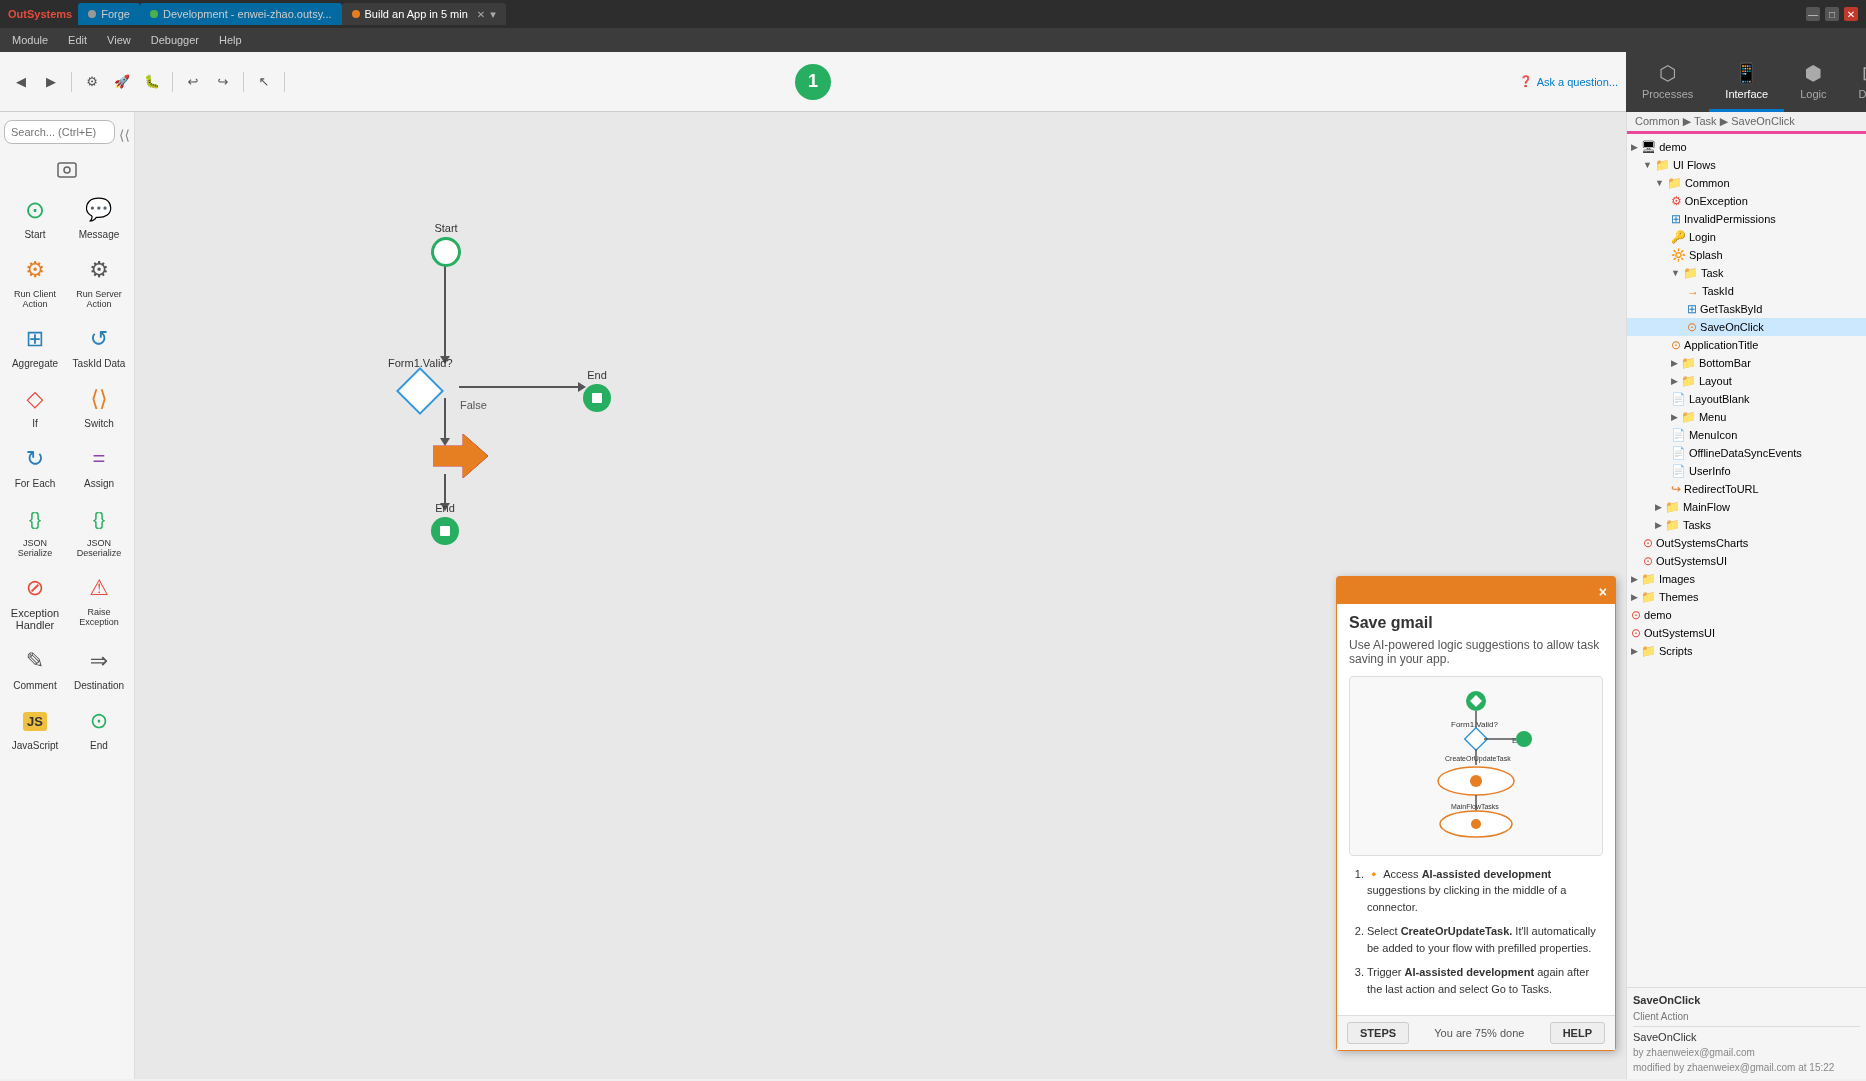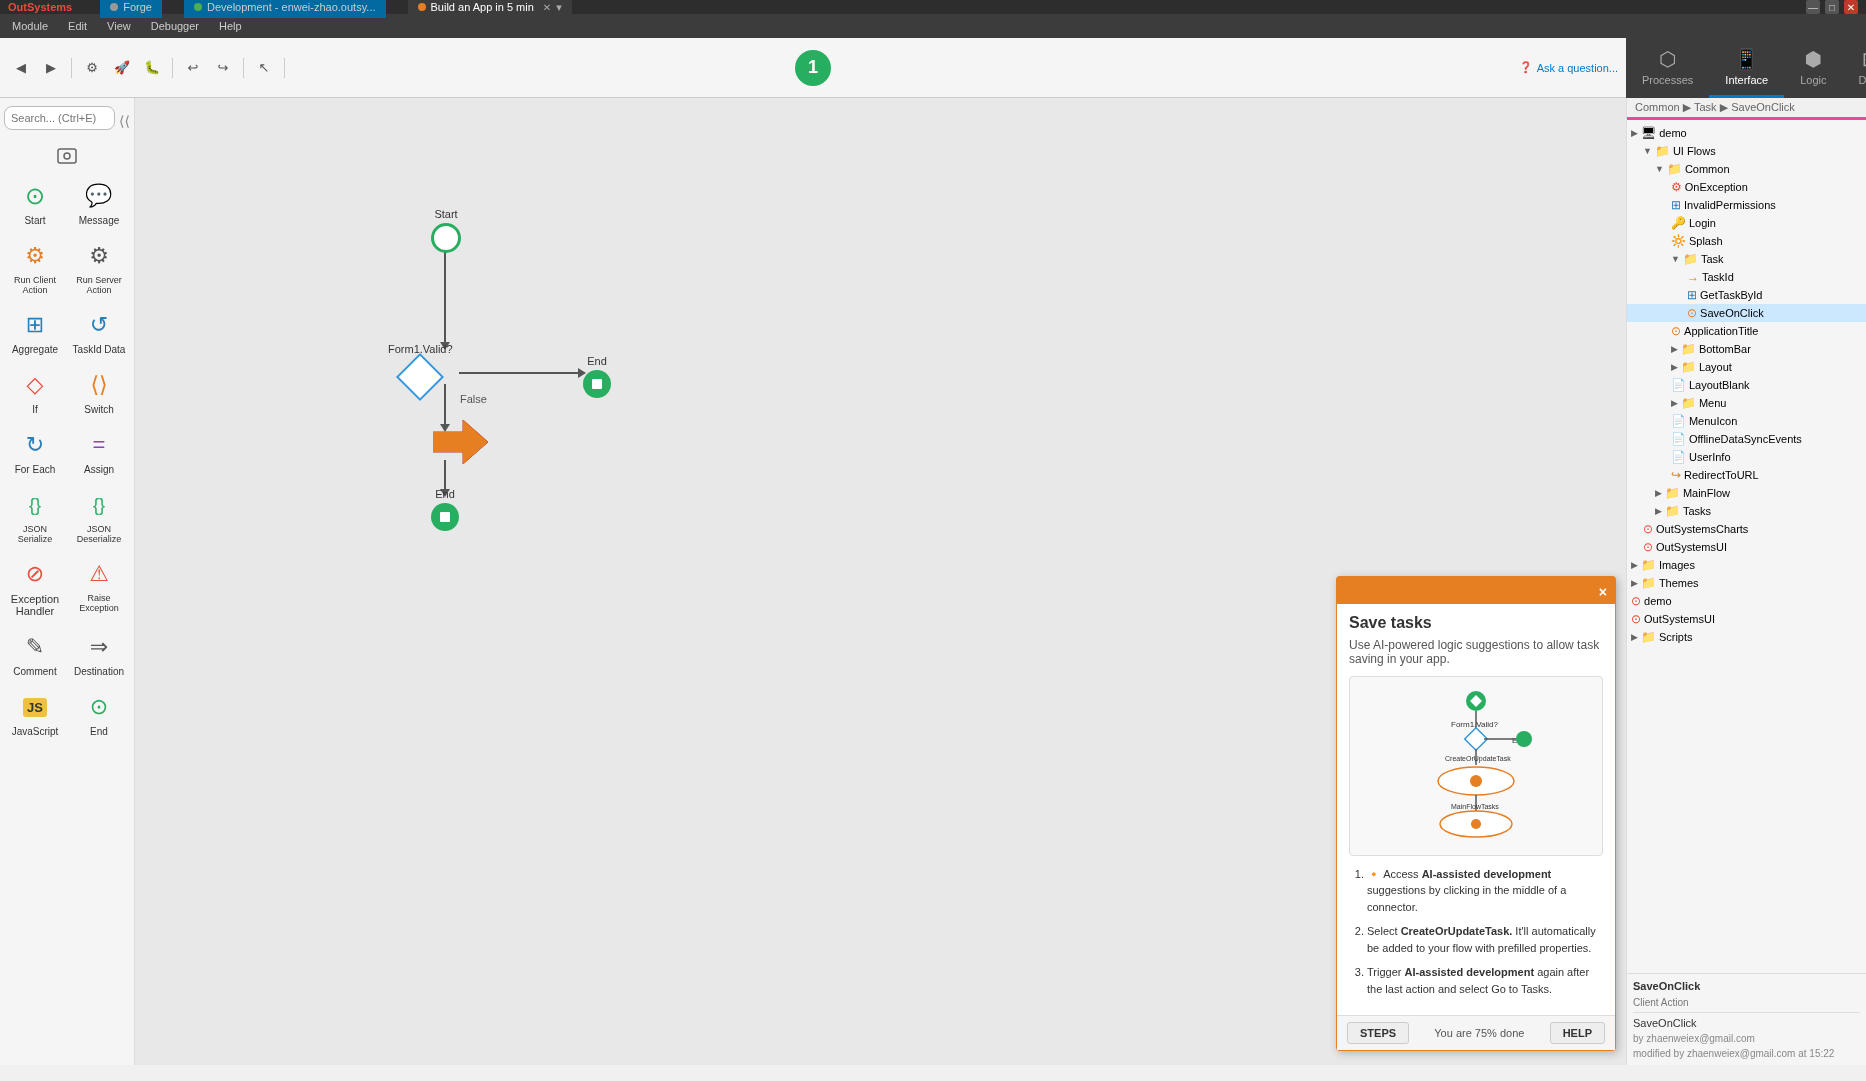--- a/index.html
+++ b/index.html
@@ -1,25 +1,25 @@
 <!DOCTYPE html>
 <html><head>
   <meta charset="utf-8">
   <style>
     * { box-sizing: border-box; margin: 0; padding: 0; }
     body { font-family: 'Segoe UI', Arial, sans-serif; font-size: 12px; background: #f0f0f0; overflow: hidden; width: 1866px; height: 1081px; }
 
     
     .title-bar {
-      height: 14px;
+      height: 28px;
       background: #2d2d2d;
       display: flex;
       align-items: center;
       padding: 0 8px;
-      gap: 22px;
+      gap: 0;
     }
     .title-bar-logo {
       color: #e74c3c;
       font-weight: bold;
       font-size: 11px;
       margin-right: 6px;
     }
     .tab {
       height: 22px;
       padding: 0 10px;
@@ -560,21 +560,21 @@
       <div class="node-circle-green">
         <div class="node-play"></div>
       </div>
     </div>
 
 
     <div class="flow-node" style="position:absolute;left:253px;top:245px;">
       <div style="font-size:11px;color:#333;margin-bottom:5px;text-align:center;">Form1.Valid?</div>
       <div style="width:34px;height:34px;background:white;border:2px solid #3498db;transform:rotate(45deg);margin:0 auto;"></div>
 
-      <div style="position:absolute;top:42px;left:72px;font-size:11px;color:#555;margin-top:8px;">False</div>
+      <div style="position:absolute;top:42px;left:72px;font-size:11px;color:#555;">False</div>
     </div>
 
     <div class="flow-node" style="position:absolute;left:448px;top:257px;">
       <div style="font-size:11px;color:#333;margin-bottom:3px;">End</div>
       <div class="node-square-green">
         <div style="width:10px;height:10px;background:white;border-radius:1px;"></div>
       </div>
     </div>
 
     <div style="position:absolute;left:298px;top:322px;">
@@ -745,21 +745,21 @@
     </div>
   </div>
 </div>
 
 <div class="ai-popup">
   <div class="ai-popup-header">
     <span></span>
     <span class="ai-popup-close">×</span>
   </div>
   <div class="ai-popup-body">
-    <div class="ai-popup-title">Save tasks</div>
+    <div class="ai-popup-title">Save gmail</div>
     <div class="ai-popup-desc">Use AI-powered logic suggestions to allow task saving in your app.</div>
 
     <div class="ai-popup-preview">
       <svg width="160" height="170" viewBox="0 0 160 170">
 
         <circle cx="80" cy="20" r="10" fill="#27ae60"></circle>
         <polygon points="80,14 86,20 80,26 74,20" fill="white"></polygon>
         <line x1="80" y1="30" x2="80" y2="48" stroke="#555" stroke-width="1.5"></line>
 
         <text x="55" y="46" font-size="8" fill="#333">Form1.Valid?</text>

